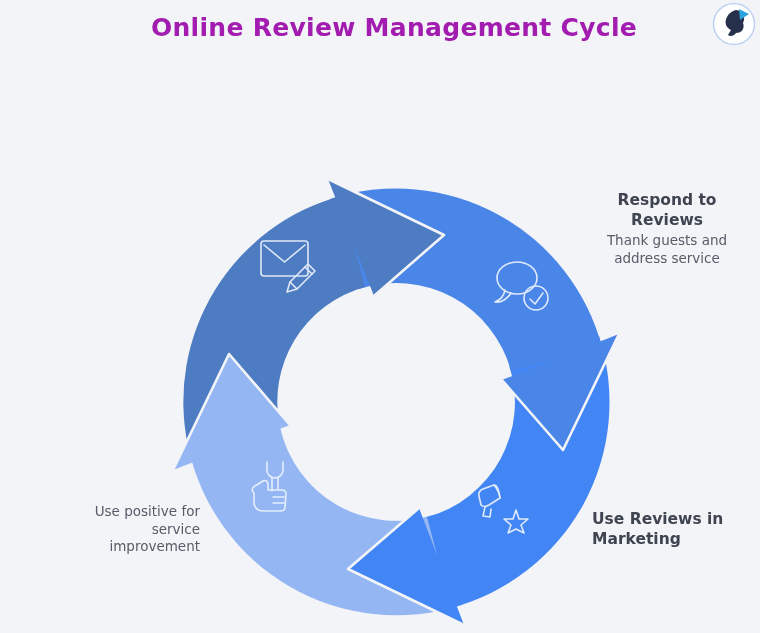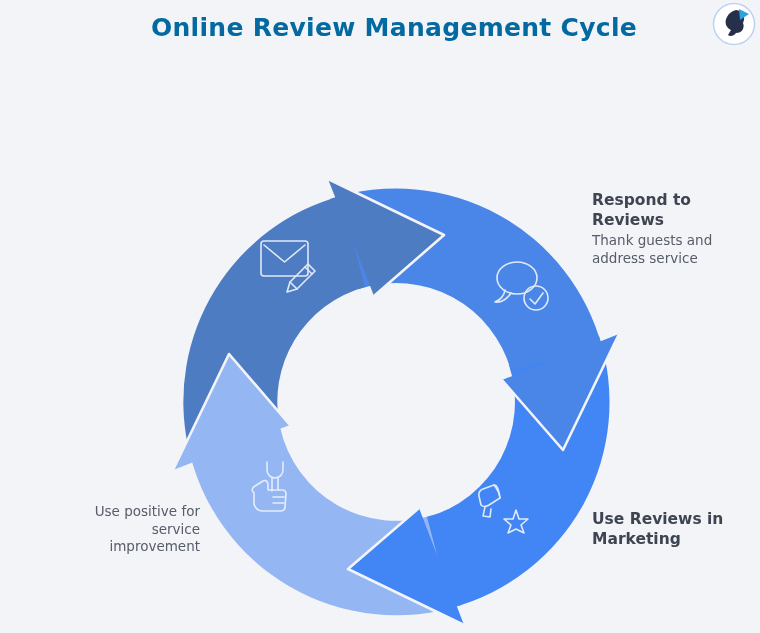--- a/index.html
+++ b/index.html
@@ -4,38 +4,38 @@
 <style>
   html,body{margin:0;padding:0;}
   body{
     width:760px;height:633px;position:relative;overflow:hidden;
     background:#f3f4f8;
     font-family:"DejaVu Sans","Liberation Sans",sans-serif;
   }
   .page-title{
     position:absolute;top:13px;left:0;width:760px;box-sizing:border-box;
     padding-left:28px;text-align:center;
-    font-size:25px;font-weight:700;letter-spacing:.3px;color:#0369a1;
+    font-size:25px;font-weight:700;letter-spacing:.3px;color:#a21caf;
   }
   .logo-badge{position:absolute;top:2px;right:4px;width:44px;height:44px;}
   .cycle-svg{position:absolute;left:0;top:0;}
   .arrowhead{stroke-width:2.6;stroke-linejoin:round;}
   .icon{fill:none;stroke-width:1.6;stroke-linecap:round;stroke-linejoin:round;opacity:.92;}
   .step{position:absolute;}
   .step.align-right{text-align:right;}
   .step-title{
     font-size:15.5px;font-weight:700;color:#3e4450;line-height:1.26;
     white-space:pre-line;
   }
   .step-desc{
     font-size:13.5px;color:#565c68;line-height:1.3;margin-top:2px;
     white-space:pre-line;
   }
   #step-ask{top:201px;right:560px;width:190px;}
-  #step-respond{top:191px;left:592px;width:150px;}
+  #step-respond{top:191px;left:592px;width:150px;text-align:center;}
   #step-marketing{top:510px;left:592px;width:150px;}
   #step-feedback{top:501px;right:560px;width:170px;}
 </style>
 </head>
 <body>
 
 <div class="page-title">Online Review Management Cycle</div>
 
 <svg class="cycle-svg" width="760" height="633" viewBox="0 0 760 633">
 

